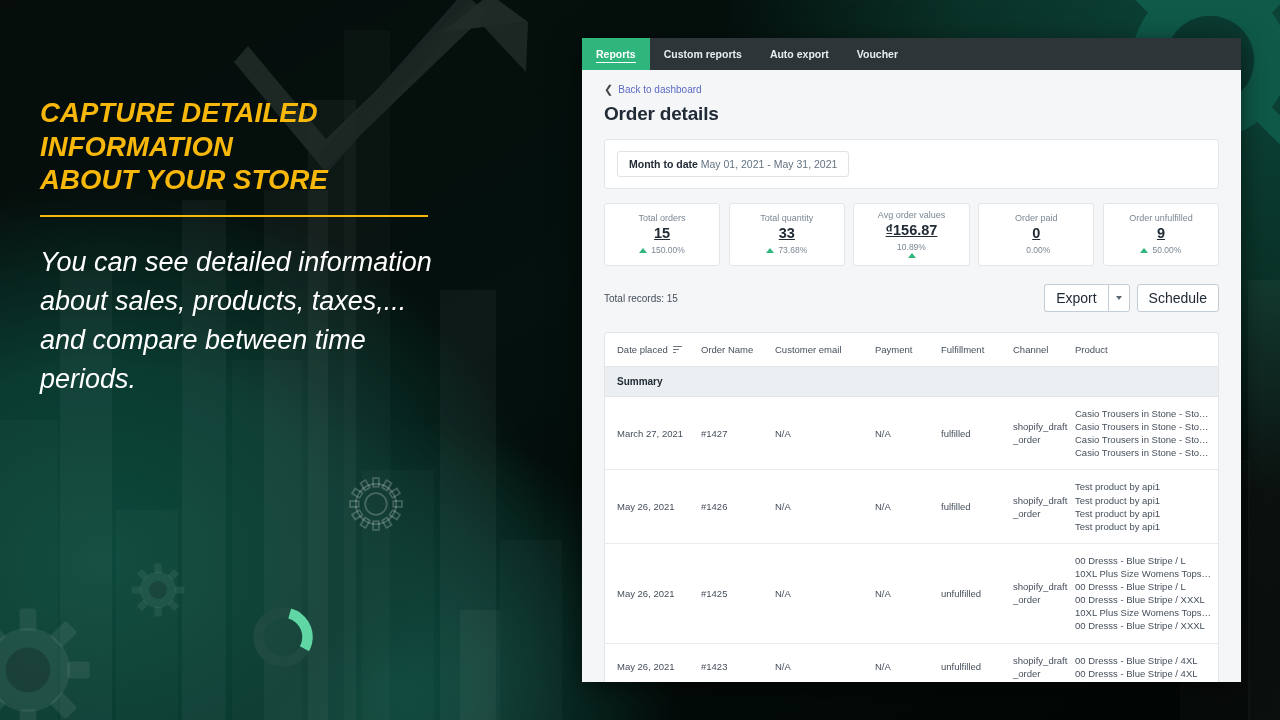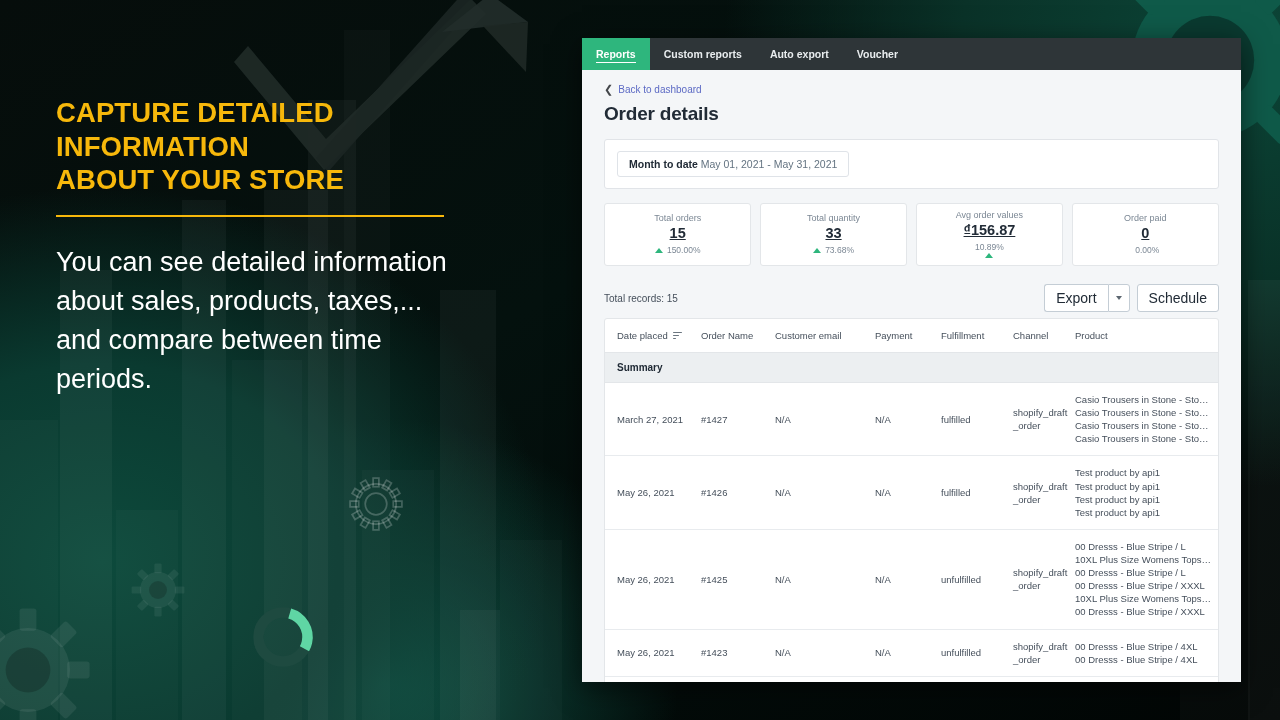--- a/index.html
+++ b/index.html
@@ -37,21 +37,21 @@
   
   .gear-wrap { position: absolute; }
 
   
   .donut { position: absolute; left: 248px; top: 602px; width: 70px; height: 70px; }
 
   
   .corner-gear { position: absolute; right: -60px; top: -70px; }
 
   
-  .promo { position: absolute; left: 56px; top: 96px; width: 400px; }
+  .promo { position: absolute; left: 40px; top: 96px; width: 400px; font-style: italic; }
   .promo h1 {
     color: #f7b80b;
     font-size: 27.5px;
     font-weight: bold;
     line-height: 1.22;
     letter-spacing: 0.1px;
     text-transform: uppercase;
   }
   .promo .rule {
     width: 388px; height: 2px; background: #f7b80b;
@@ -157,21 +157,21 @@
     width: 0; height: 0;
     border-left: 4px solid transparent;
     border-right: 4px solid transparent;
     border-bottom: 5px solid #2eb67d;
   }
   .tri-blank { width: 0; height: 0; }
 
   
   .toolbar {
     display: flex; align-items: center; justify-content: space-between;
-    margin-bottom: 6px;
+    margin-bottom: 20px;
   }
   .records { font-size: 10px; color: #454f5b; }
   .btn-group { display: flex; align-items: center; gap: 7px; }
   .btn {
     background: #fff; border: 1px solid #c4cdd5; border-radius: 3px;
     font-size: 14px; color: #212b36;
     padding: 5px 11px;
     cursor: pointer;
   }
   .split { display: flex; }
@@ -412,20 +412,28 @@
             </div>
           </div>
           <div class="stat">
             <div class="lbl">Order paid</div>
             <div class="val">0</div>
             <div class="delta">
               <span class="tri-blank"></span>
               <span>0.00%</span>
             </div>
           </div>
+          <div class="stat">
+            <div class="lbl">Order unfulfilled</div>
+            <div class="val">9</div>
+            <div class="delta">
+              <span class="tri-up"></span>
+              <span>50.00%</span>
+            </div>
+          </div>
         </div>
 
       <div class="toolbar">
         <div class="records">Total records: 15</div>
         <div class="btn-group">
           <div class="split">
             <button class="btn">Export</button>
             <button class="btn caret">
               <span class="caret-glyph"></span>
             </button>

